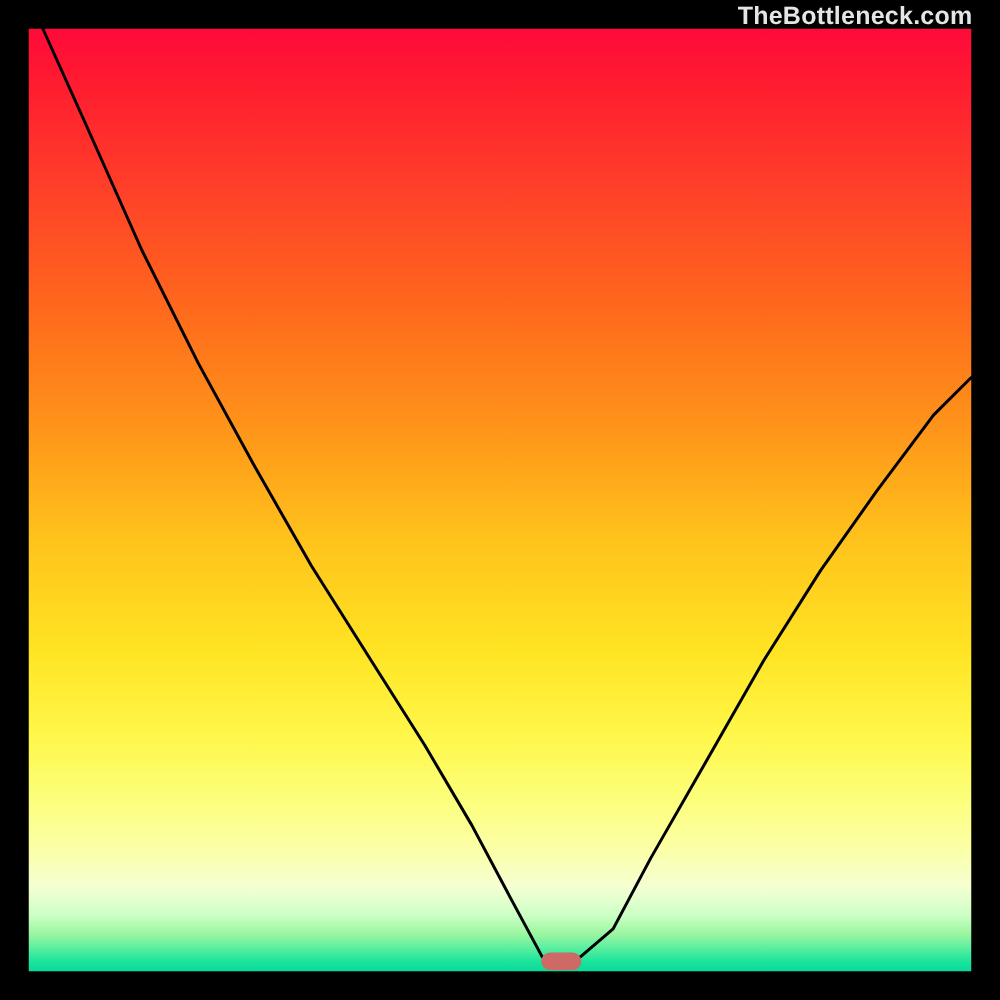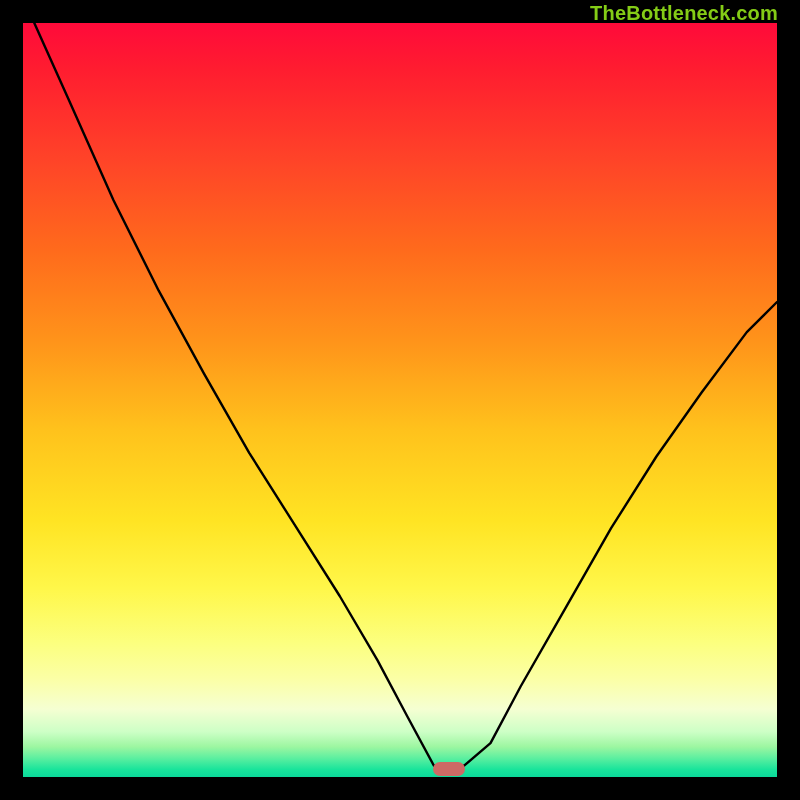--- a/index.html
+++ b/index.html
@@ -45,21 +45,21 @@
       #0bd99a 100%
     );
   }
   .watermark {
     position: absolute;
     top: 2px;
     right: 22px;
     font-family: Arial, Helvetica, sans-serif;
     font-size: 20px;
     font-weight: 600;
-    color: #84cc16;
+    color: #e5e5e5;
     letter-spacing: 0.2px;
   }
   svg.curve {
     position: absolute;
     left: 0;
     top: 0;
     width: 754px;
     height: 754px;
     overflow: visible;
   }

